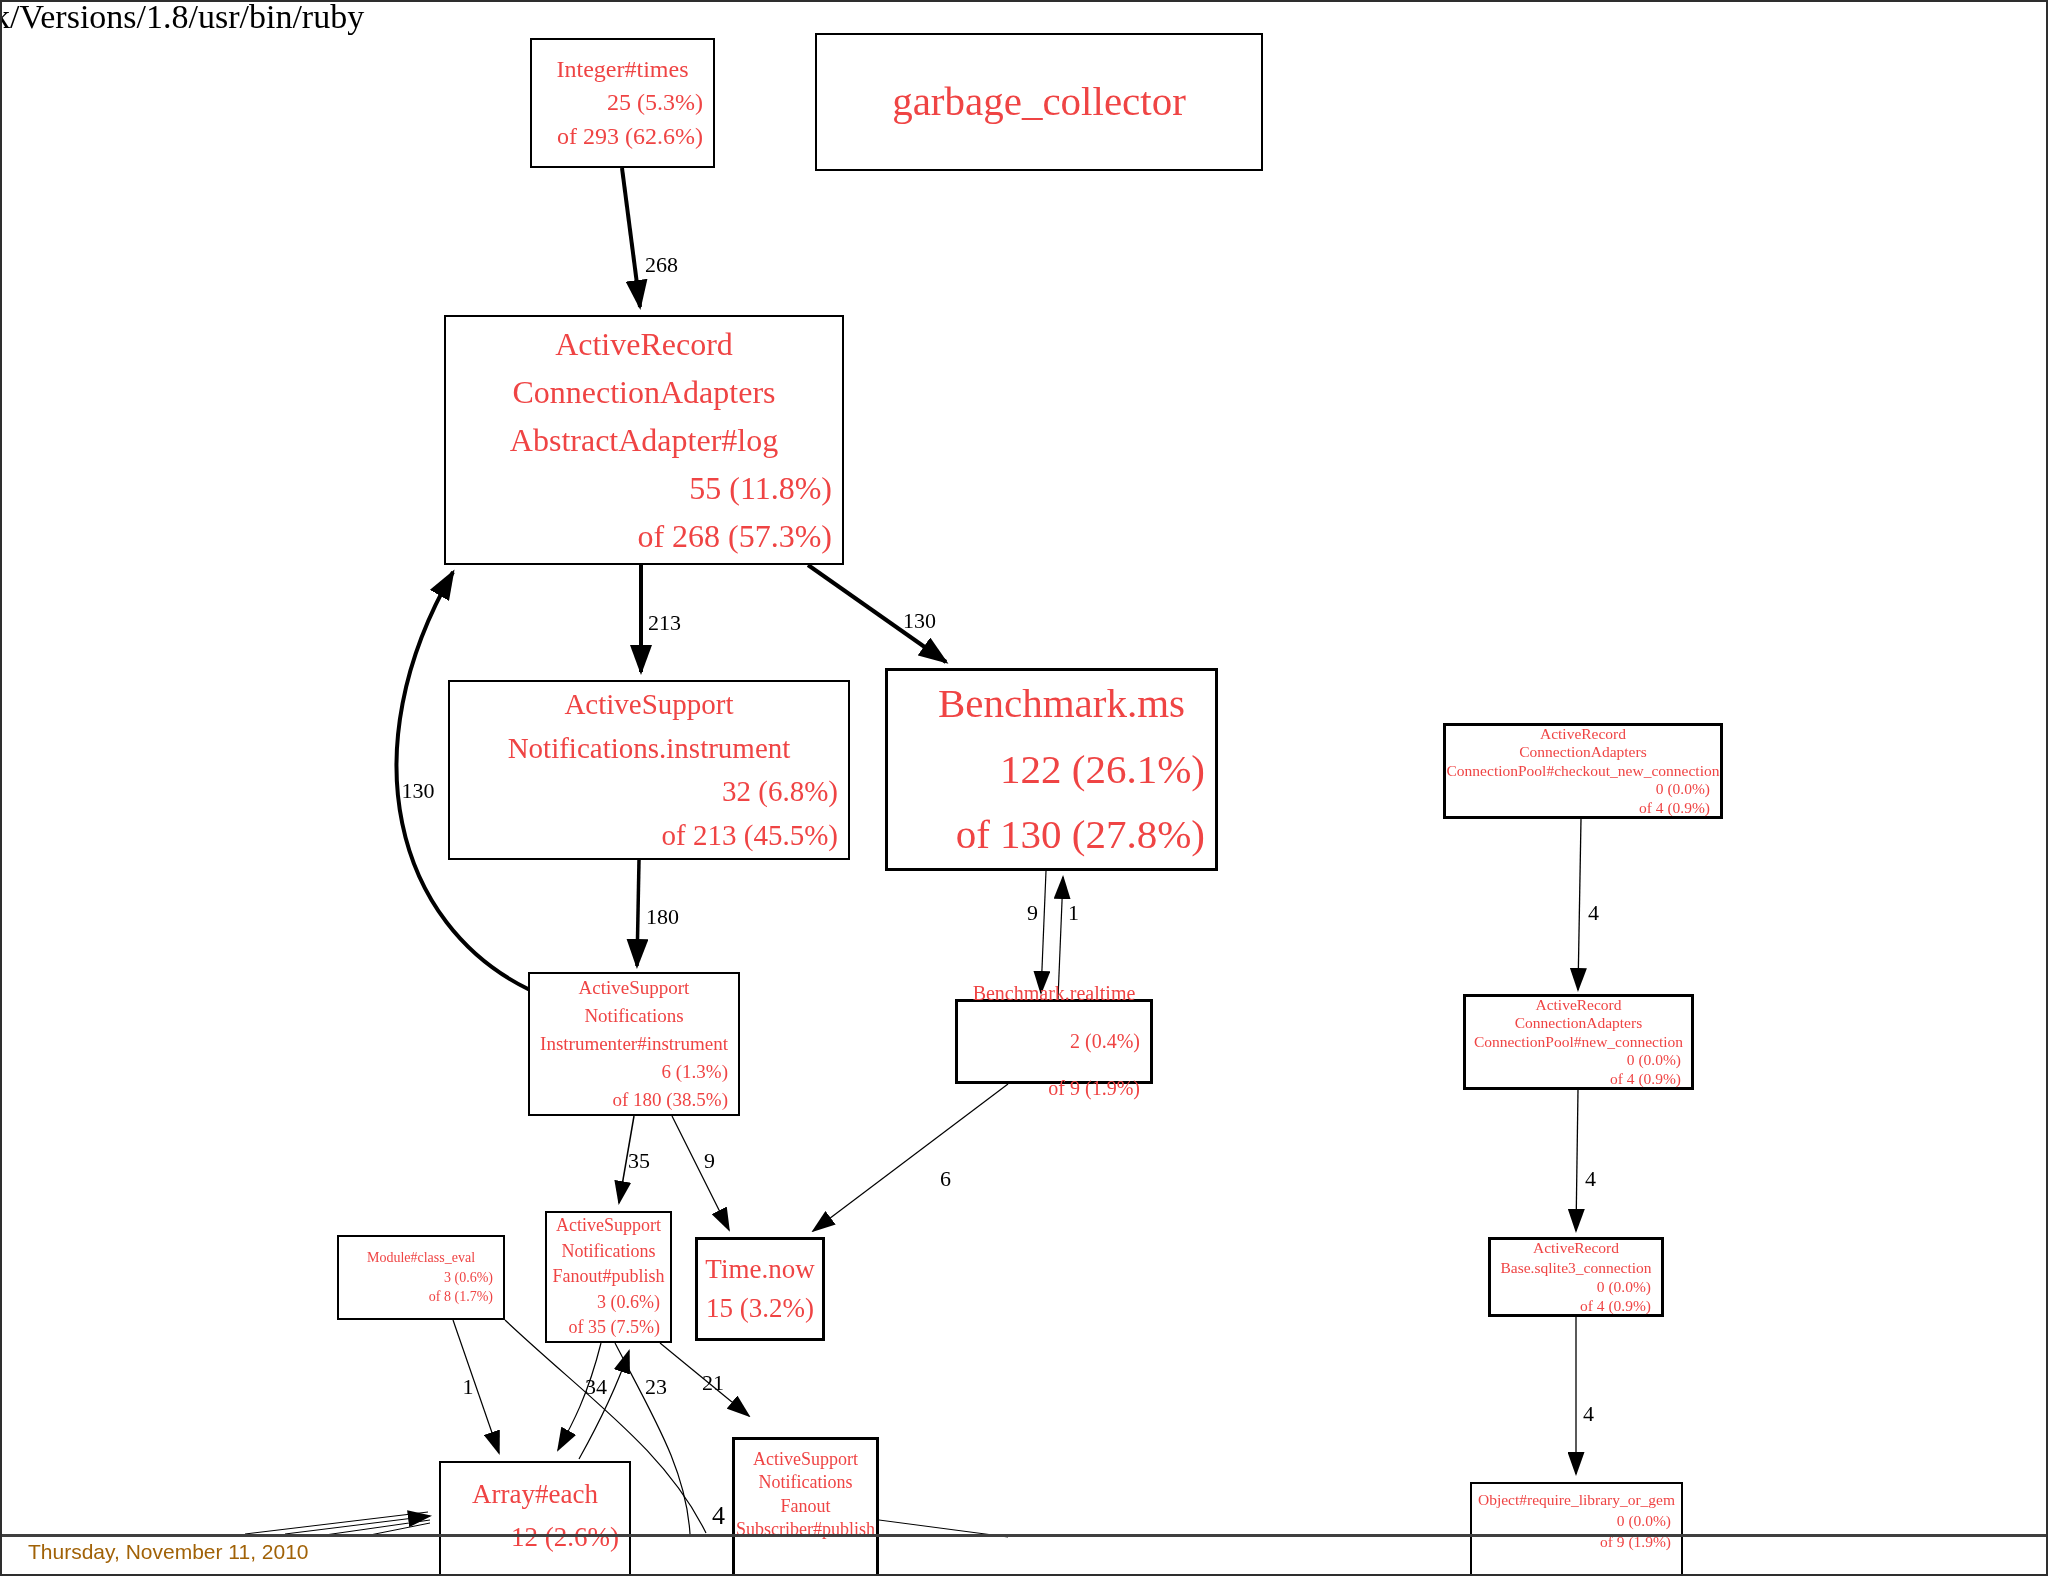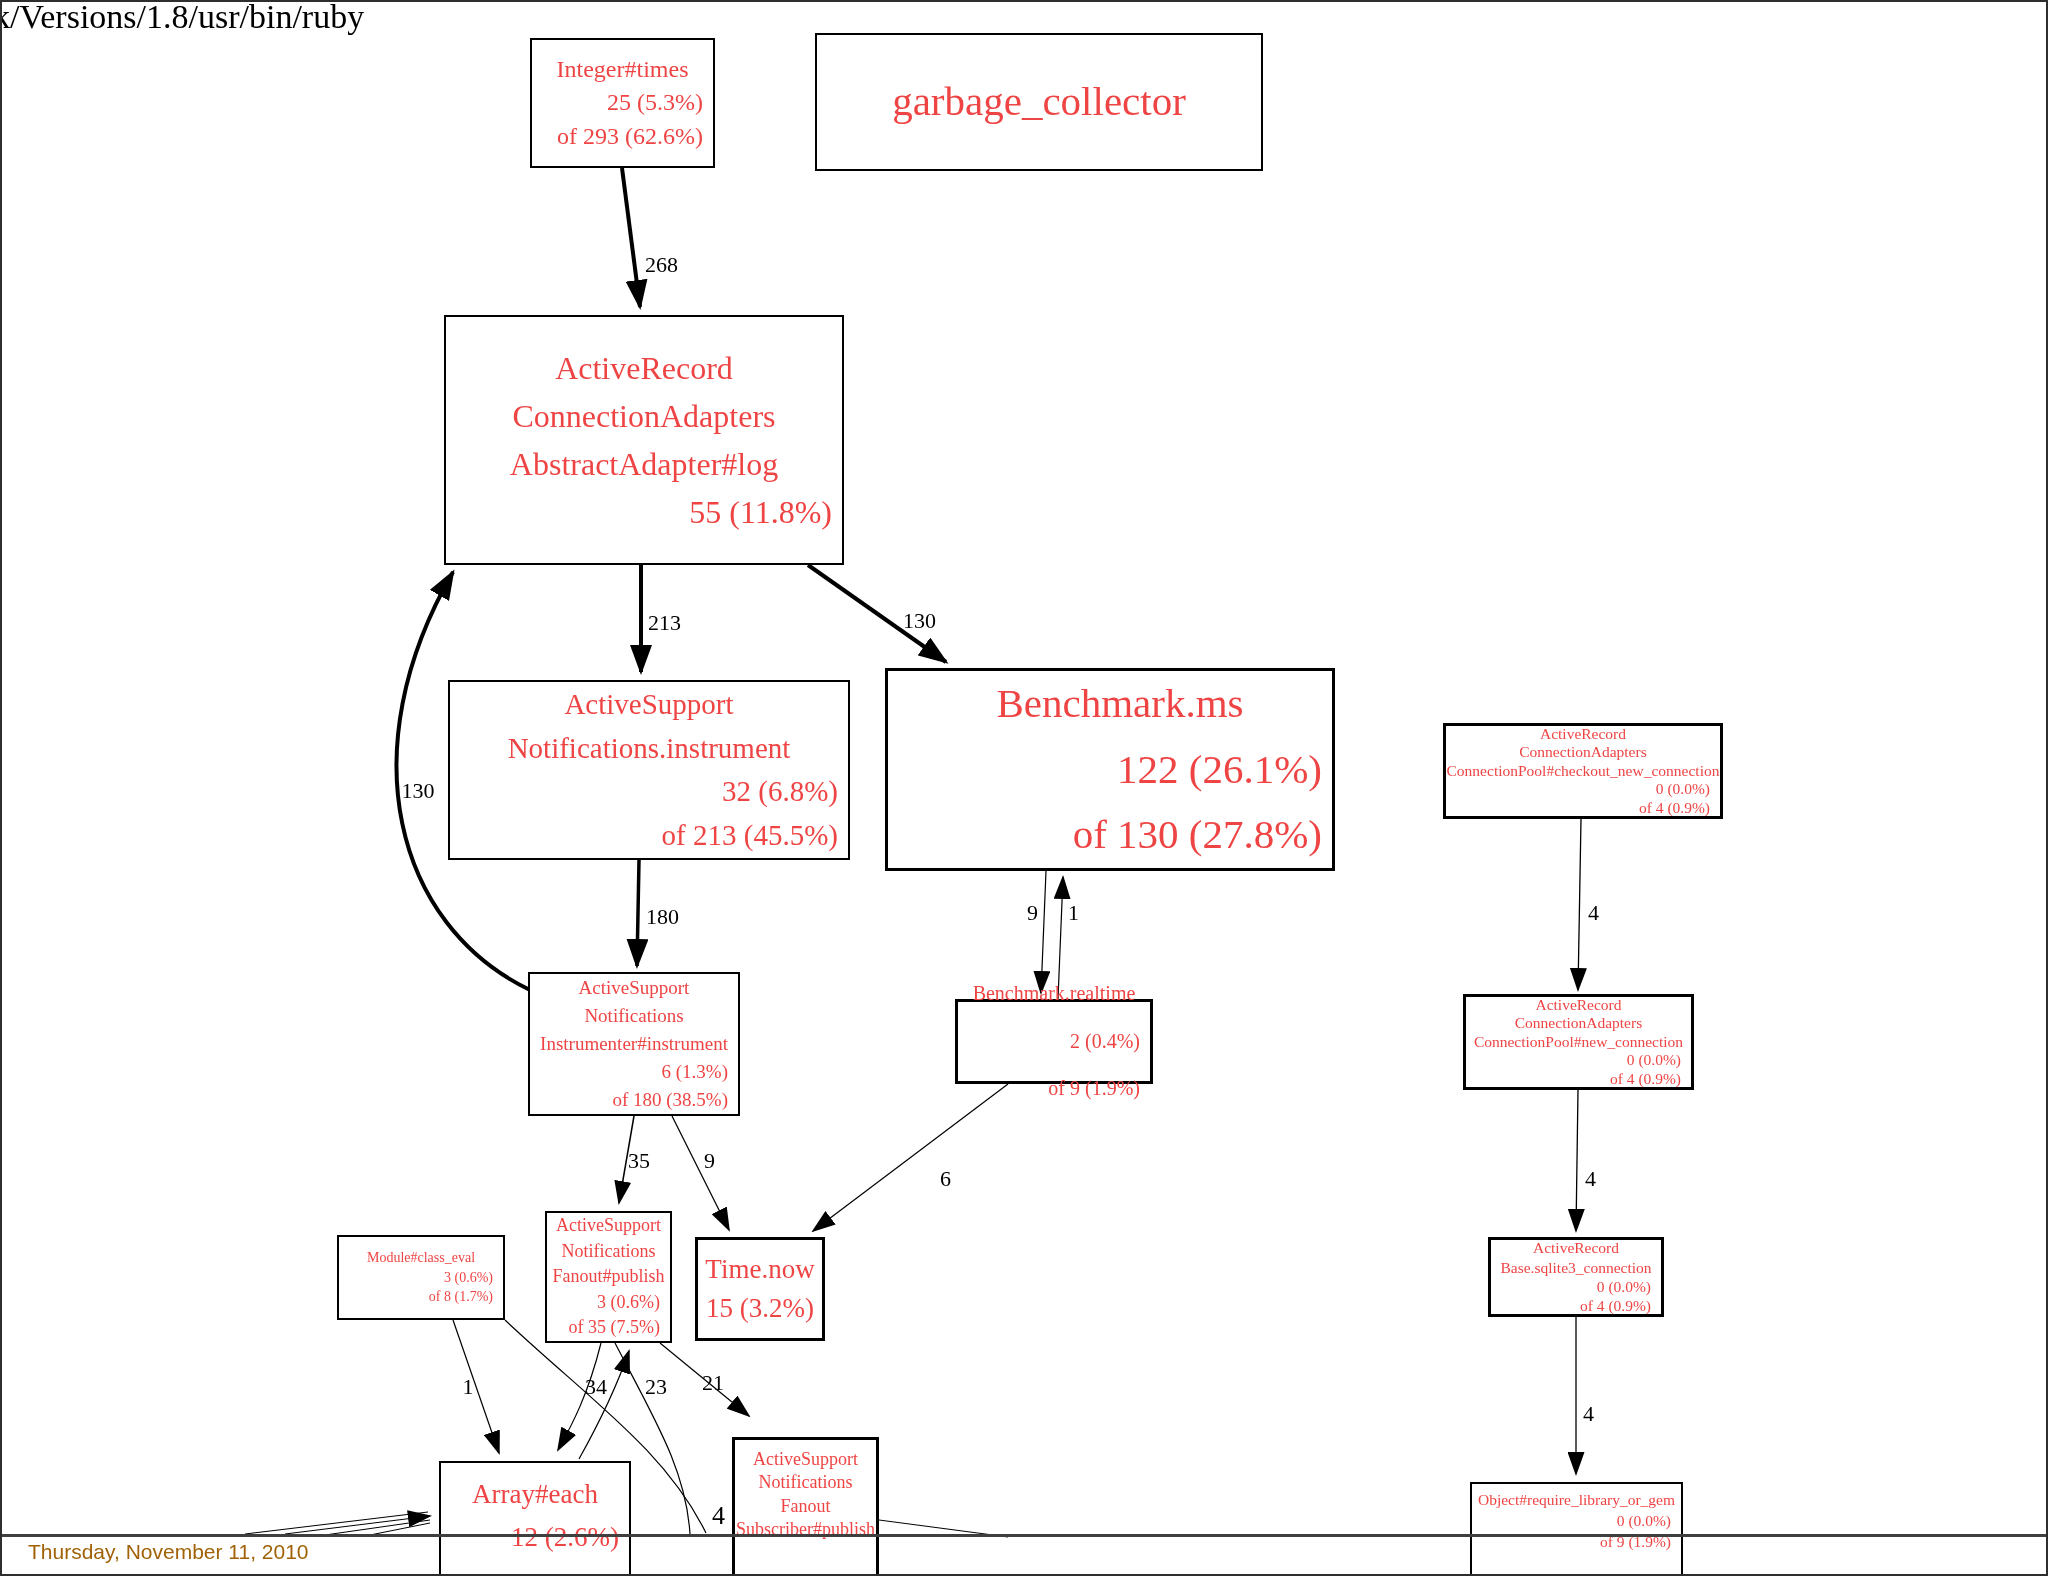--- a/index.html
+++ b/index.html
@@ -96,28 +96,29 @@
         <div class="ln r">of 293 (62.6%)</div>
       </div>
       <div class="node" style="left: 815px; top: 33px; width: 448px; height: 138px; font-size: 41px; line-height: 1.4; border-width: 2px;">
         <div class="ln c">garbage_collector</div>
       </div>
       <div class="node" style="left: 444px; top: 315px; width: 400px; height: 250px; font-size: 32px; line-height: 1.5; border-width: 2px;">
         <div class="ln c">ActiveRecord</div>
         <div class="ln c">ConnectionAdapters</div>
         <div class="ln c">AbstractAdapter#log</div>
         <div class="ln r">55 (11.8%)</div>
+        <div class="ln r">of 268 (57.3%)</div>
       </div>
       <div class="node" style="left: 448px; top: 680px; width: 402px; height: 180px; font-size: 29px; line-height: 1.5; border-width: 2px;">
         <div class="ln c">ActiveSupport</div>
         <div class="ln c">Notifications.instrument</div>
         <div class="ln r">32 (6.8%)</div>
         <div class="ln r">of 213 (45.5%)</div>
       </div>
-      <div class="node" style="left: 885px; top: 668px; width: 450px; height: 203px; font-size: 41px; line-height: 1.6; border-width: 3px; padding-left: 20px;">
+      <div class="node" style="left: 885px; top: 668px; width: 333px; height: 203px; font-size: 41px; line-height: 1.6; border-width: 3px; padding-left: 20px;">
         <div class="ln c">Benchmark.ms</div>
         <div class="ln r">122 (26.1%)</div>
         <div class="ln r">of 130 (27.8%)</div>
       </div>
       <div class="node" style="left: 528px; top: 972px; width: 212px; height: 144px; font-size: 19px; line-height: 1.48; border-width: 2px;">
         <div class="ln c">ActiveSupport</div>
         <div class="ln c">Notifications</div>
         <div class="ln c">Instrumenter#instrument</div>
         <div class="ln r">6 (1.3%)</div>
         <div class="ln r">of 180 (38.5%)</div>

